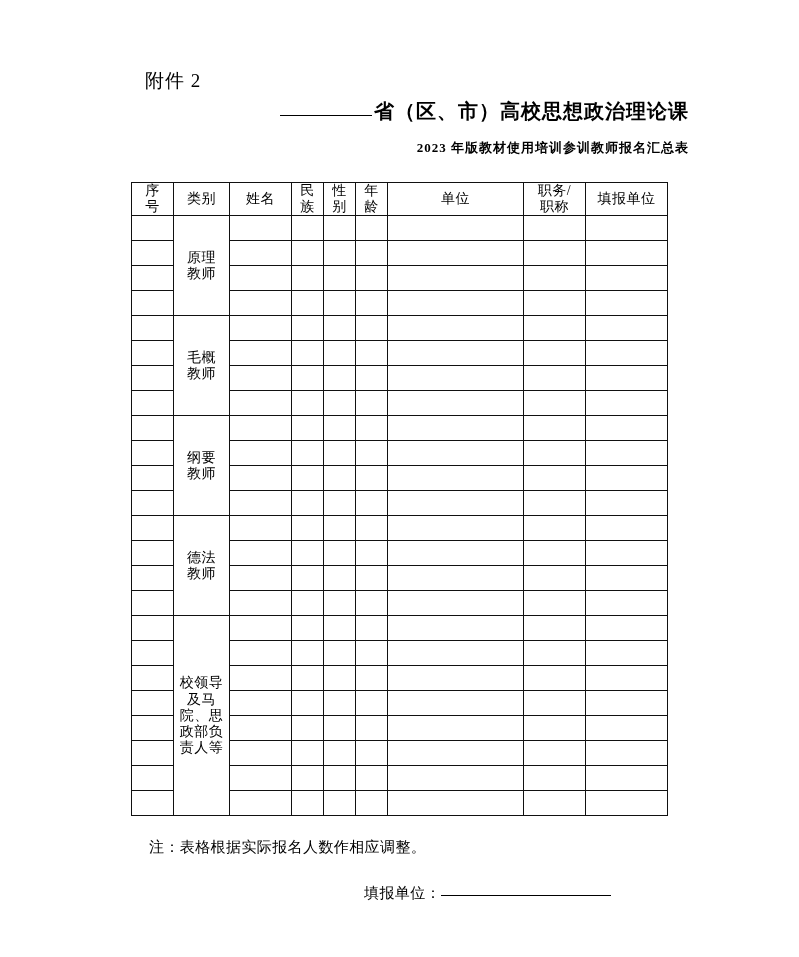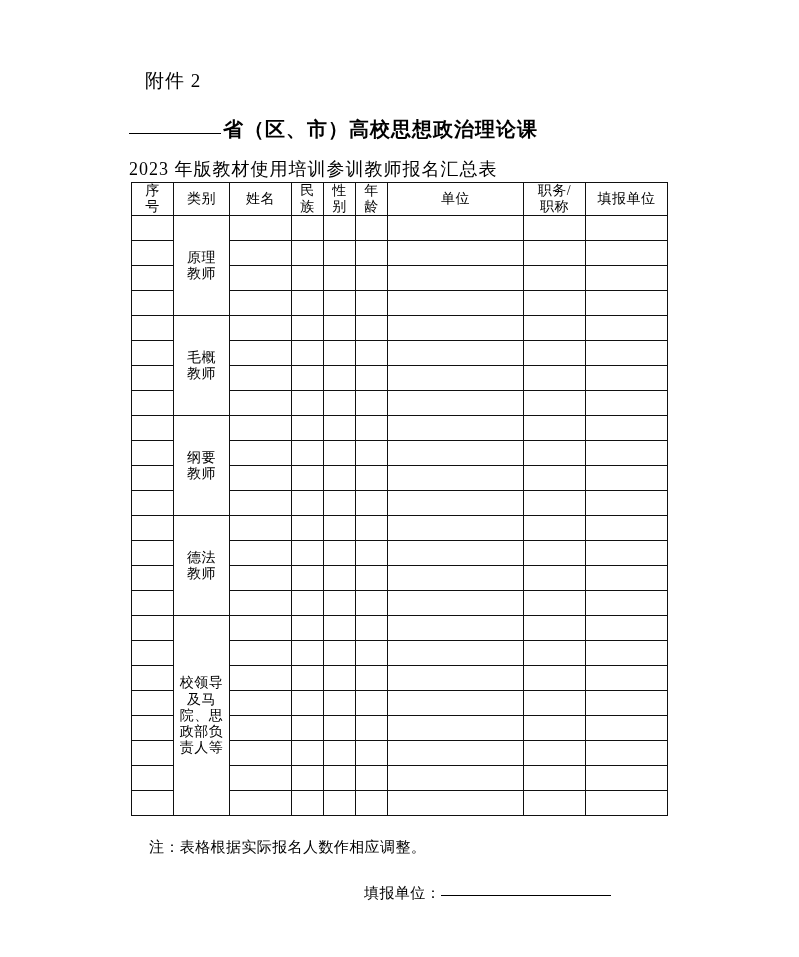--- a/index.html
+++ b/index.html
@@ -29,40 +29,40 @@
     position: absolute;
     left: 136px;
     top: 68px;
     font-size: 19px;
     letter-spacing: 1px;
     font-family: "Liberation Serif", "DejaVu Serif", serif;
   }
   .title-block {
     position: absolute;
     left: 120px;
-    top: 116px;
+    top: 98px;
     width: 560px;
-    text-align: left;
+    text-align: right;
   }
   .title-line-1 {
     font-size: 20px;
     font-weight: bold;
     letter-spacing: 1px;
     white-space: nowrap;
   }
   .blank-underline {
     display: inline-block;
     width: 92px;
     border-bottom: 1.6px solid #000;
     vertical-align: 2px;
     margin-right: 2px;
   }
   .title-line-2 {
-    font-size: 18px;
-    font-weight: normal;
+    font-size: 13px;
+    font-weight: bold;
     letter-spacing: 1px;
     margin-top: 14px;
     white-space: nowrap;
   }
   table.reg-table {
     position: absolute;
     left: 122px;
     top: 182px;
     width: 536px;
     border-collapse: collapse;

